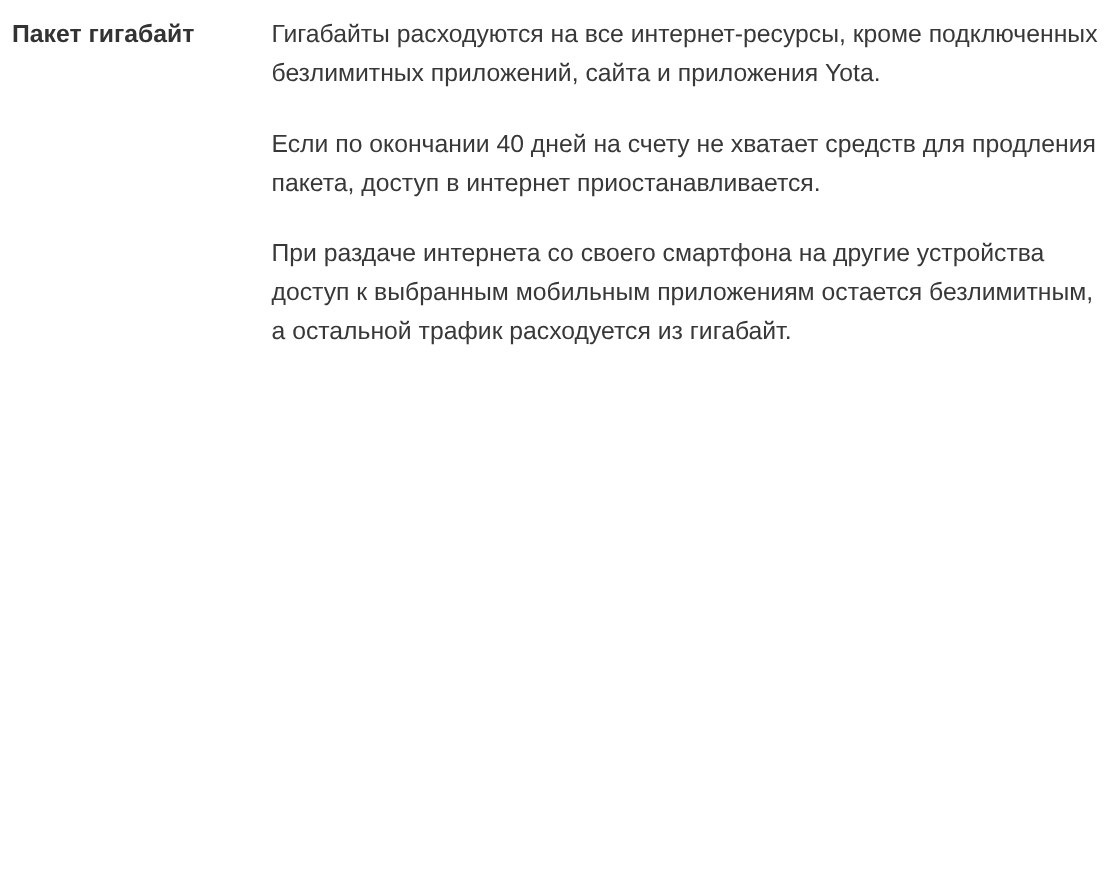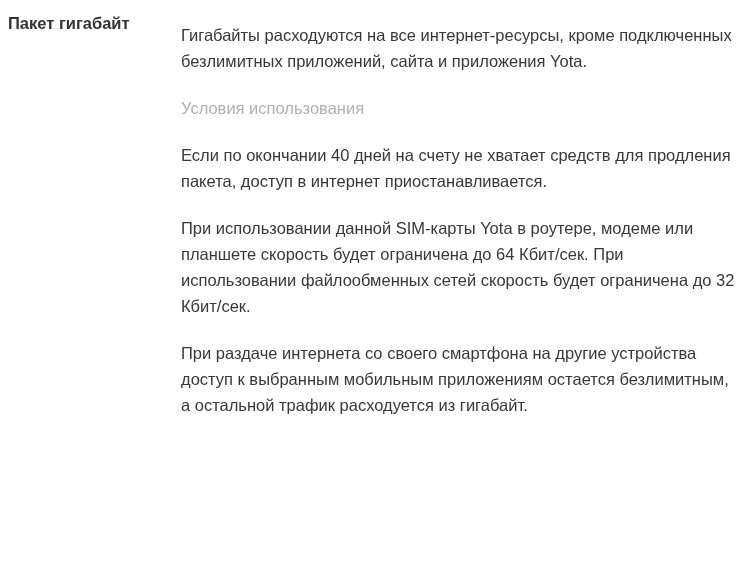--- a/index.html
+++ b/index.html
@@ -27,39 +27,36 @@
     font-size: 16.5px;
     line-height: 26px;
     font-weight: bold;
     color: #333333;
   }
   .content-col {
     flex: 1;
     box-sizing: border-box;
     padding-right: 4px;
     max-width: 562px;
-    margin-top: 12px;
   }
   .para {
     margin: 0 0 21px 0;
     font-size: 16.5px;
     line-height: 26px;
     color: #383838;
   }
   .para.muted {
     color: #b0b0b0;
   }
 </style>
 </head>
 <body>
 
 <div class="page">
   <div class="label-col">
     <div class="section-title">Пакет гигабайт</div>
   </div>
   <div class="content-col">
     <p class="para">Гигабайты расходуются на все интернет-ресурсы, кроме подключенных безлимитных приложений, сайта и приложения Yota.</p>
-    <p class="para muted">Условия использования</p>
     <p class="para">Если по окончании 40 дней на счету не хватает средств для продления пакета, доступ в интернет приостанавливается.</p>
-    <p class="para">При использовании данной SIM-карты Yota в роутере, модеме или планшете скорость будет ограничена до 64 Кбит/сек. При использовании файлообменных сетей скорость будет ограничена до 32 Кбит/сек.</p>
     <p class="para">При раздаче интернета со своего смартфона на другие устройства доступ к выбранным мобильным приложениям остается безлимитным, а остальной трафик расходуется из гигабайт.</p>
   </div>
 </div>
 
 </body></html>

